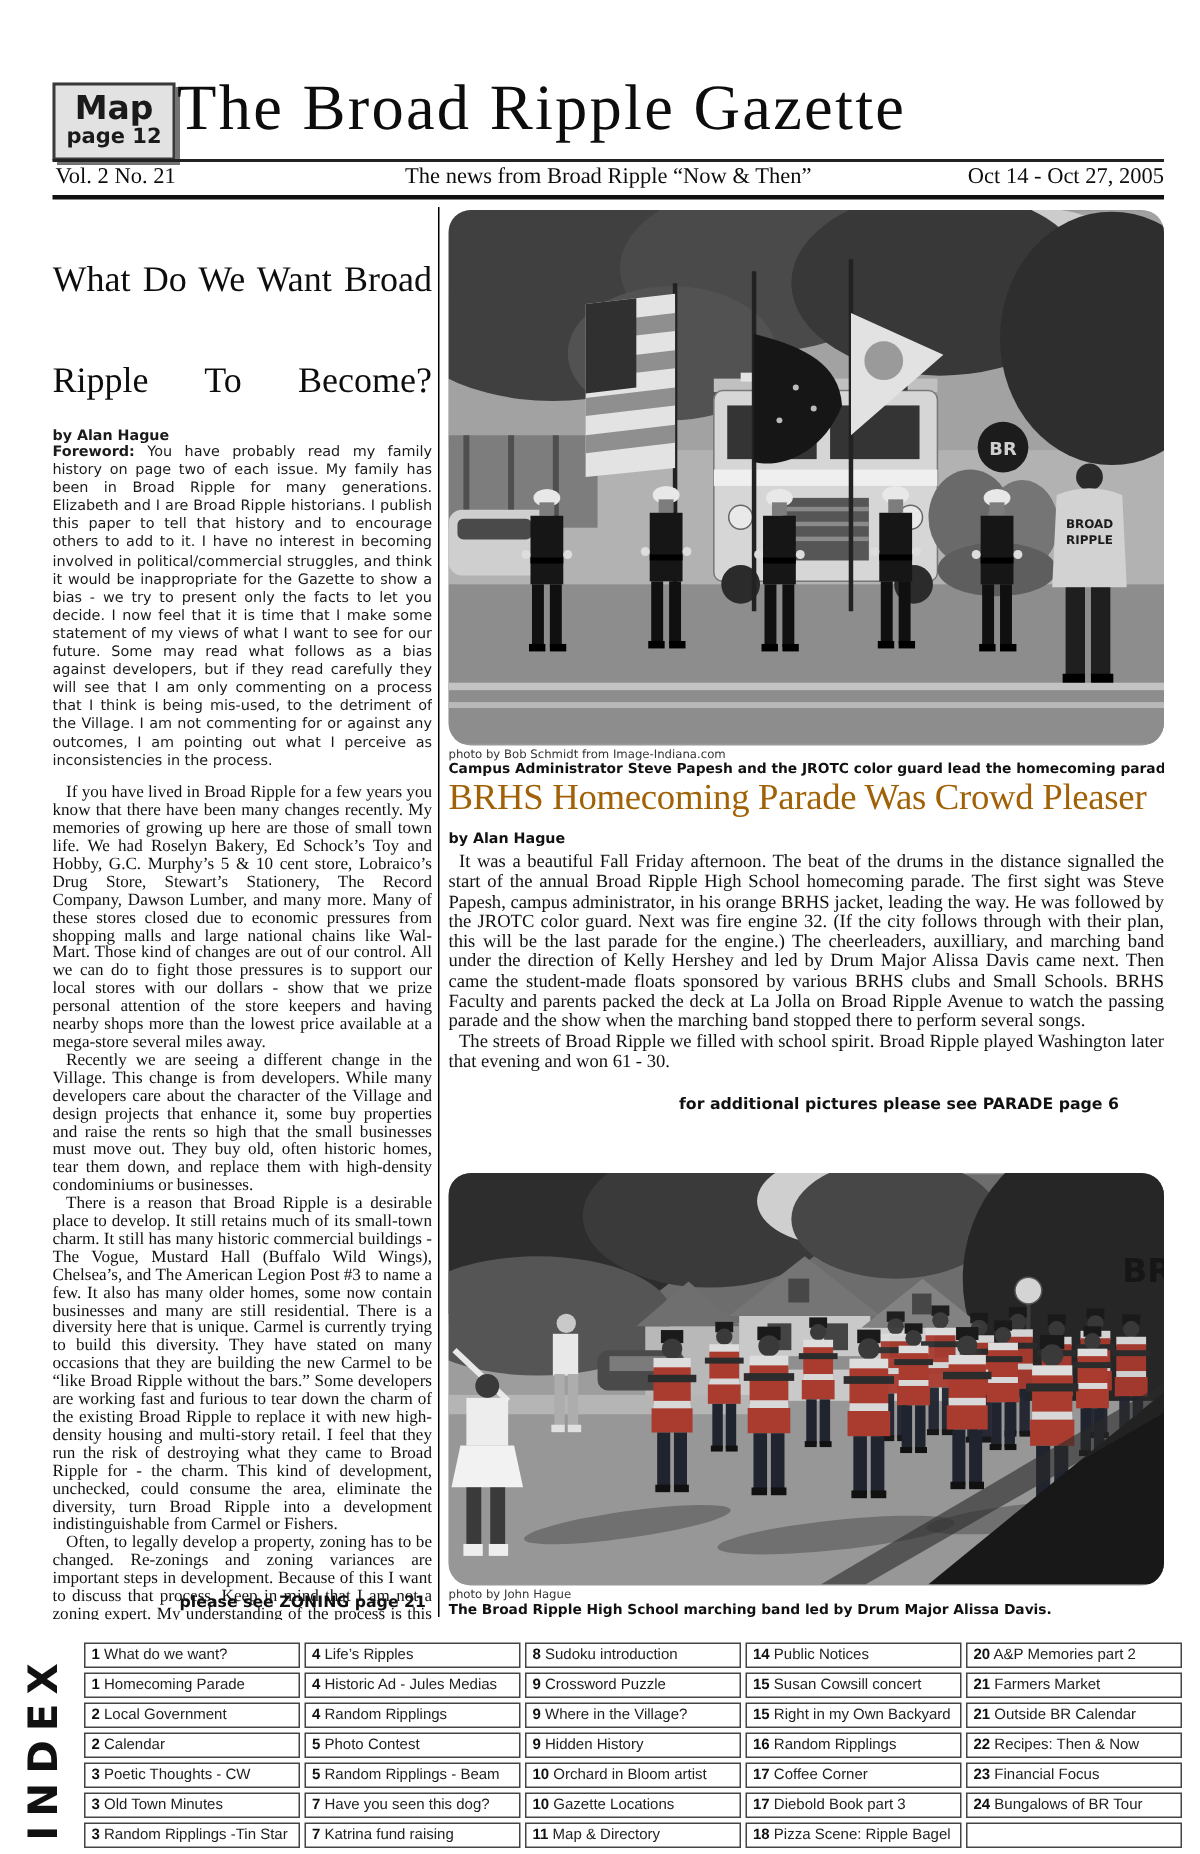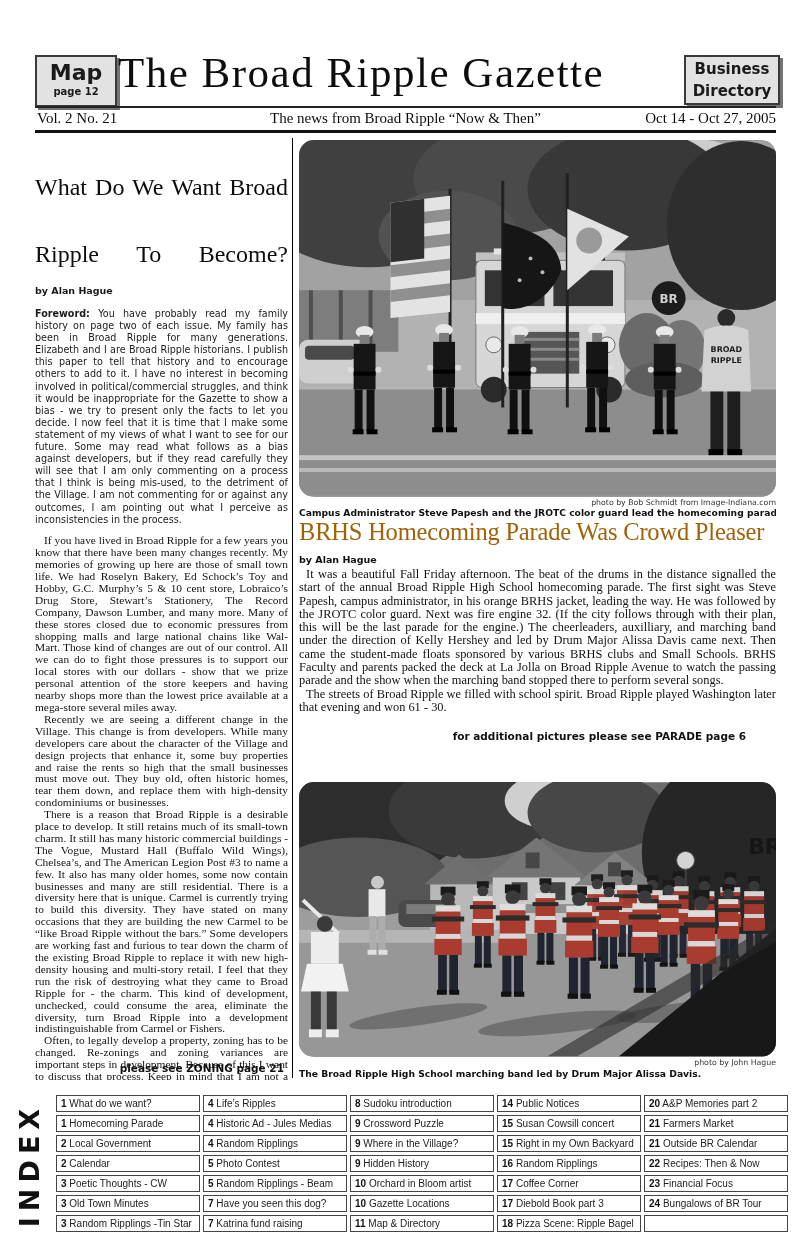--- a/index.html
+++ b/index.html
@@ -4,49 +4,49 @@
 <style>
   html,body{margin:0;padding:0;background:#888;}
   .page{position:relative;width:800px;height:1236px;background:#fff;color:#111;
         font-family:"Liberation Serif", serif;overflow:hidden;margin:0 auto;}
   
   .corner-box{position:absolute;background:#e2e2e2;border:2px solid #3a3a3a;
       box-shadow:3px 3px 0 rgba(0,0,0,.55);text-align:center;
       font-family:"DejaVu Sans", sans-serif;font-weight:bold;color:#1a1a1a;}
   .map-box{left:35px;top:55px;width:78px;height:48px;}
   .map-box .big{font-size:22px;line-height:26px;margin-top:3px;}
-  .map-box .small{font-size:10px;line-height:11px;}
+  .map-box .small{font-size:14px;line-height:11px;}
   .dir-box{left:684px;top:55px;width:92px;height:46px;}
   .dir-box .line{font-size:15px;line-height:20px;margin-top:2px;}
   .masthead-title{position:absolute;left:118px;top:48px;width:562px;text-align:left;
       font-size:43px;letter-spacing:1.5px;color:#0d0d0d;}
   .rule-thin{position:absolute;left:35px;width:741px;height:2px;background:#222;}
   .rule-thick{position:absolute;left:35px;width:741px;height:3px;background:#111;}
   .infoband{position:absolute;left:35px;top:110px;width:741px;font-size:15px;color:#0d0d0d;}
   .infoband .vol{position:absolute;left:2px;top:0;}
   .infoband .tag{position:absolute;left:0;width:100%;text-align:center;top:0;}
   .infoband .date{position:absolute;right:0;top:0;}
   
   .divider{position:absolute;left:292px;top:138px;width:1px;height:940px;background:#000;}
   .leftcol{position:absolute;left:35px;top:138px;width:253px;height:942px;overflow:hidden;}
   .rightcol{position:absolute;left:299px;top:140px;width:477px;height:950px;}
   
   .lh{font-size:24px;line-height:35px;color:#0d0d0d;}
   .lh .jline{text-align:justify;text-align-last:justify;margin-top:32px;}
   .byline{font-family:"DejaVu Sans", sans-serif;font-weight:bold;font-size:9.5px;
       margin-top:13px;color:#1a1a1a;}
   .foreword{font-family:"DejaVu Sans", sans-serif;font-size:9.6px;line-height:12.1px;
-      text-align:justify;margin-top:12px;color:#1a1a1a;}
+      text-align:justify;margin-top:0;color:#1a1a1a;}
   .serifbody{margin-top:4px;max-height:606px;overflow:hidden;}
   .serifbody p{margin:0;font-size:11.4px;line-height:11.9px;text-align:justify;text-indent:9px;}
   .zoning-note{position:absolute;bottom:6px;right:4px;font-family:"DejaVu Sans", sans-serif;
       font-weight:bold;font-size:10.5px;}
   
   .photo-frame{position:absolute;left:0;width:477px;overflow:hidden;background:#9a9a9a;border-radius:15px;}
-  .credit{position:absolute;left:0;width:477px;text-align:right;
+  .credit{position:absolute;left:0;width:477px;
       font-family:"DejaVu Sans", sans-serif;font-size:7.8px;color:#333;}
   .caption{position:absolute;left:0;width:477px;font-family:"DejaVu Sans", sans-serif;
       font-weight:bold;font-size:9.2px;color:#111;white-space:nowrap;overflow:hidden;}
   .main-headline{position:absolute;left:0;top:378px;width:477px;font-size:24.5px;
       letter-spacing:-0.2px;white-space:nowrap;color:#a16207;}
   .main-byline{position:absolute;left:0;top:414px;font-family:"DejaVu Sans", sans-serif;
       font-weight:bold;font-size:9.5px;}
   .main-body{position:absolute;left:0;top:428px;width:477px;height:162px;overflow:hidden;}
   .main-body p{margin:0;font-size:12.4px;line-height:13.3px;text-align:justify;text-indent:7px;}
   .parade-note{position:absolute;right:30px;top:590px;font-family:"DejaVu Sans", sans-serif;
@@ -65,24 +65,20 @@
 </head>
 <body>
 
 <div class="page">
 
   <div class="corner-box map-box">
     <div class="big">Map</div>
     <div class="small">page 12</div>
   </div>
   <div class="masthead-title">The Broad Ripple Gazette</div>
-  <div class="corner-box dir-box">
-    <div class="line">Business</div>
-    <div class="line">Directory</div>
-  </div>
 
   <div class="rule-thin" style="top:106px"></div>
   <div class="infoband">
     <span class="vol">Vol. 2  No. 21</span>
     <span class="tag">The news from Broad Ripple “Now &amp; Then”</span>
     <span class="date">Oct 14 - Oct 27, 2005</span>
   </div>
   <div class="rule-thick" style="top:130px"></div>
 
   <div class="divider"></div>

